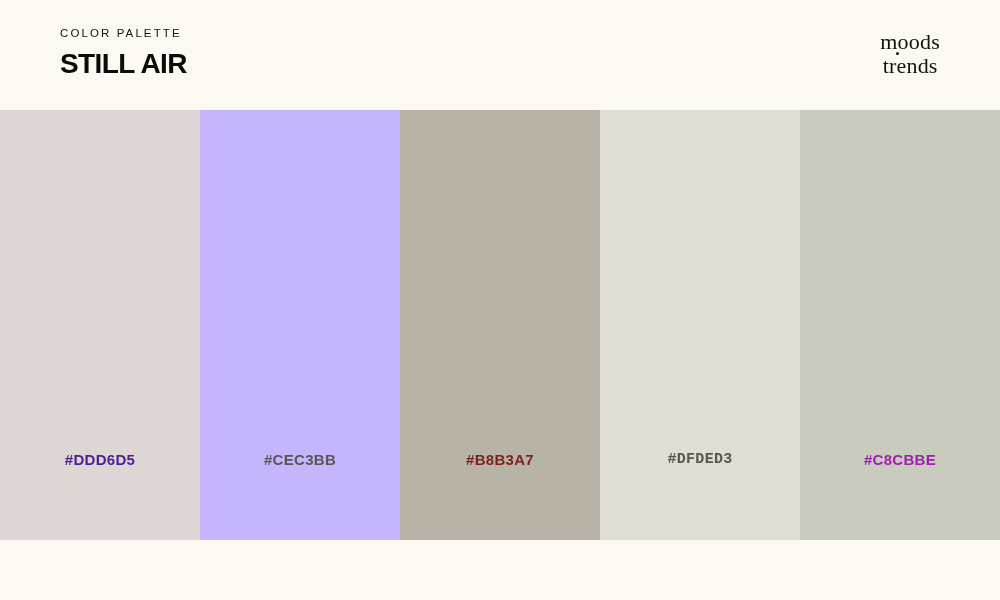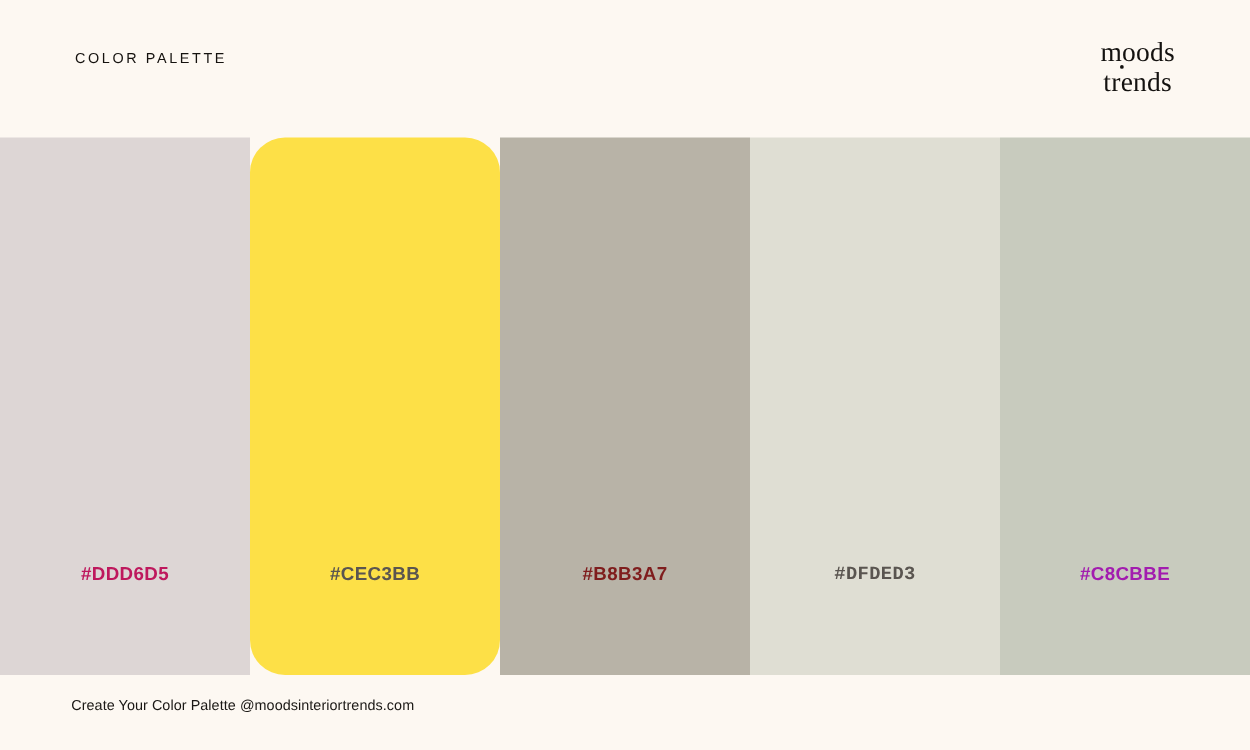--- a/index.html
+++ b/index.html
@@ -146,51 +146,49 @@
 </style>
 </head>
 <body>
 
 <div class="poster">
 
   <div class="header">
 
     <div class="header-left">
       <div class="eyebrow">COLOR PALETTE</div>
+      <div class="title">STILL AIR</div>
     </div>
 
     <div class="logo">
       <div class="logo-word logo-word-top">moods</div>
       <div class="logo-dot"></div>
       <div class="logo-word">trends</div>
     </div>
 
   </div>
 
   <div class="swatches">
 
     <div class="swatch" style="background-color: rgb(221, 214, 213);">
-      <span class="swatch-label" style="color: #be185d;">#DDD6D5</span>
+      <span class="swatch-label" style="color: #4c1d95;">#DDD6D5</span>
     </div>
 
-    <div class="swatch" style="background-color: #fde047; border-radius: 28px;">
+    <div class="swatch" style="background-color: #c4b5fd;">
       <span class="swatch-label" style="color: rgb(90, 85, 80);">#CEC3BB</span>
     </div>
 
     <div class="swatch" style="background-color: rgb(184, 179, 167);">
       <span class="swatch-label" style="color: #7f1d1d;">#B8B3A7</span>
     </div>
 
     <div class="swatch" style="background-color: rgb(223, 222, 211); font-family: Liberation Mono, monospace;">
       <span class="swatch-label" style="color: rgb(90, 85, 80);">#DFDED3</span>
     </div>
 
     <div class="swatch" style="background-color: rgb(200, 203, 190);">
       <span class="swatch-label" style="color: #a21caf;">#C8CBBE</span>
     </div>
 
   </div>
 
-  <div class="footer">
-    <span class="footer-text">Create Your Color Palette @moodsinteriortrends.com</span>
-  </div>
 
 </div>
 
 </body></html>

